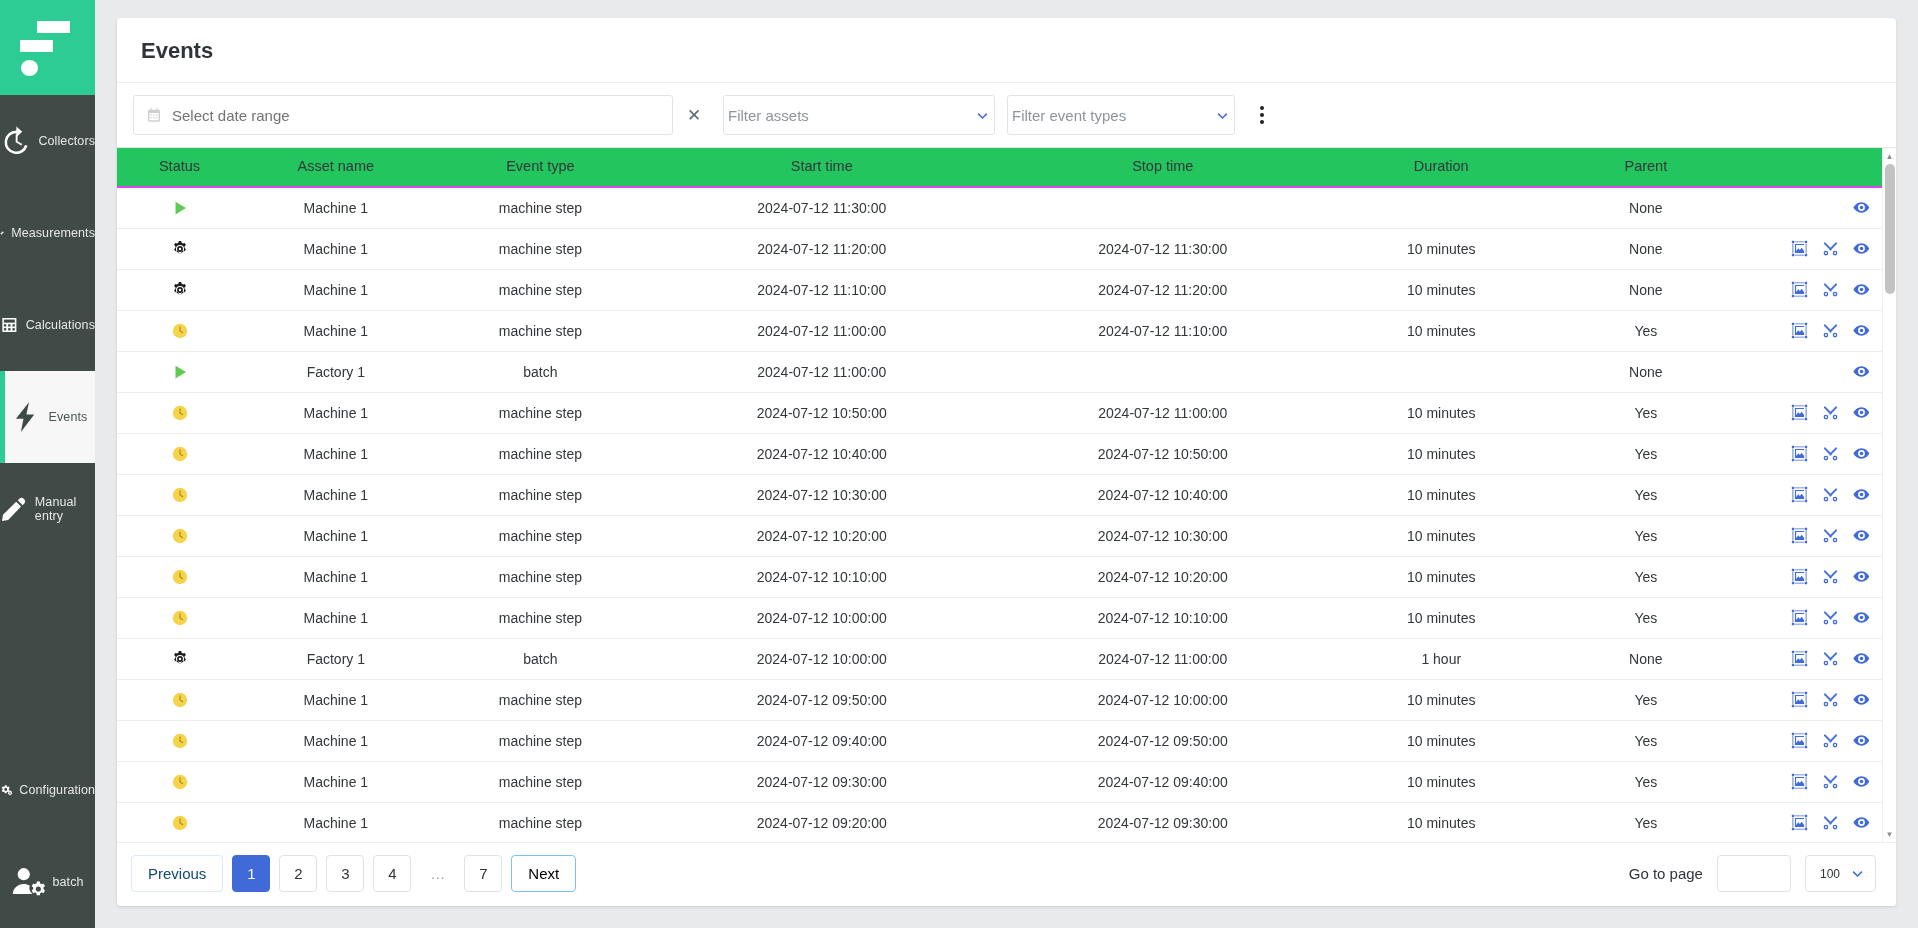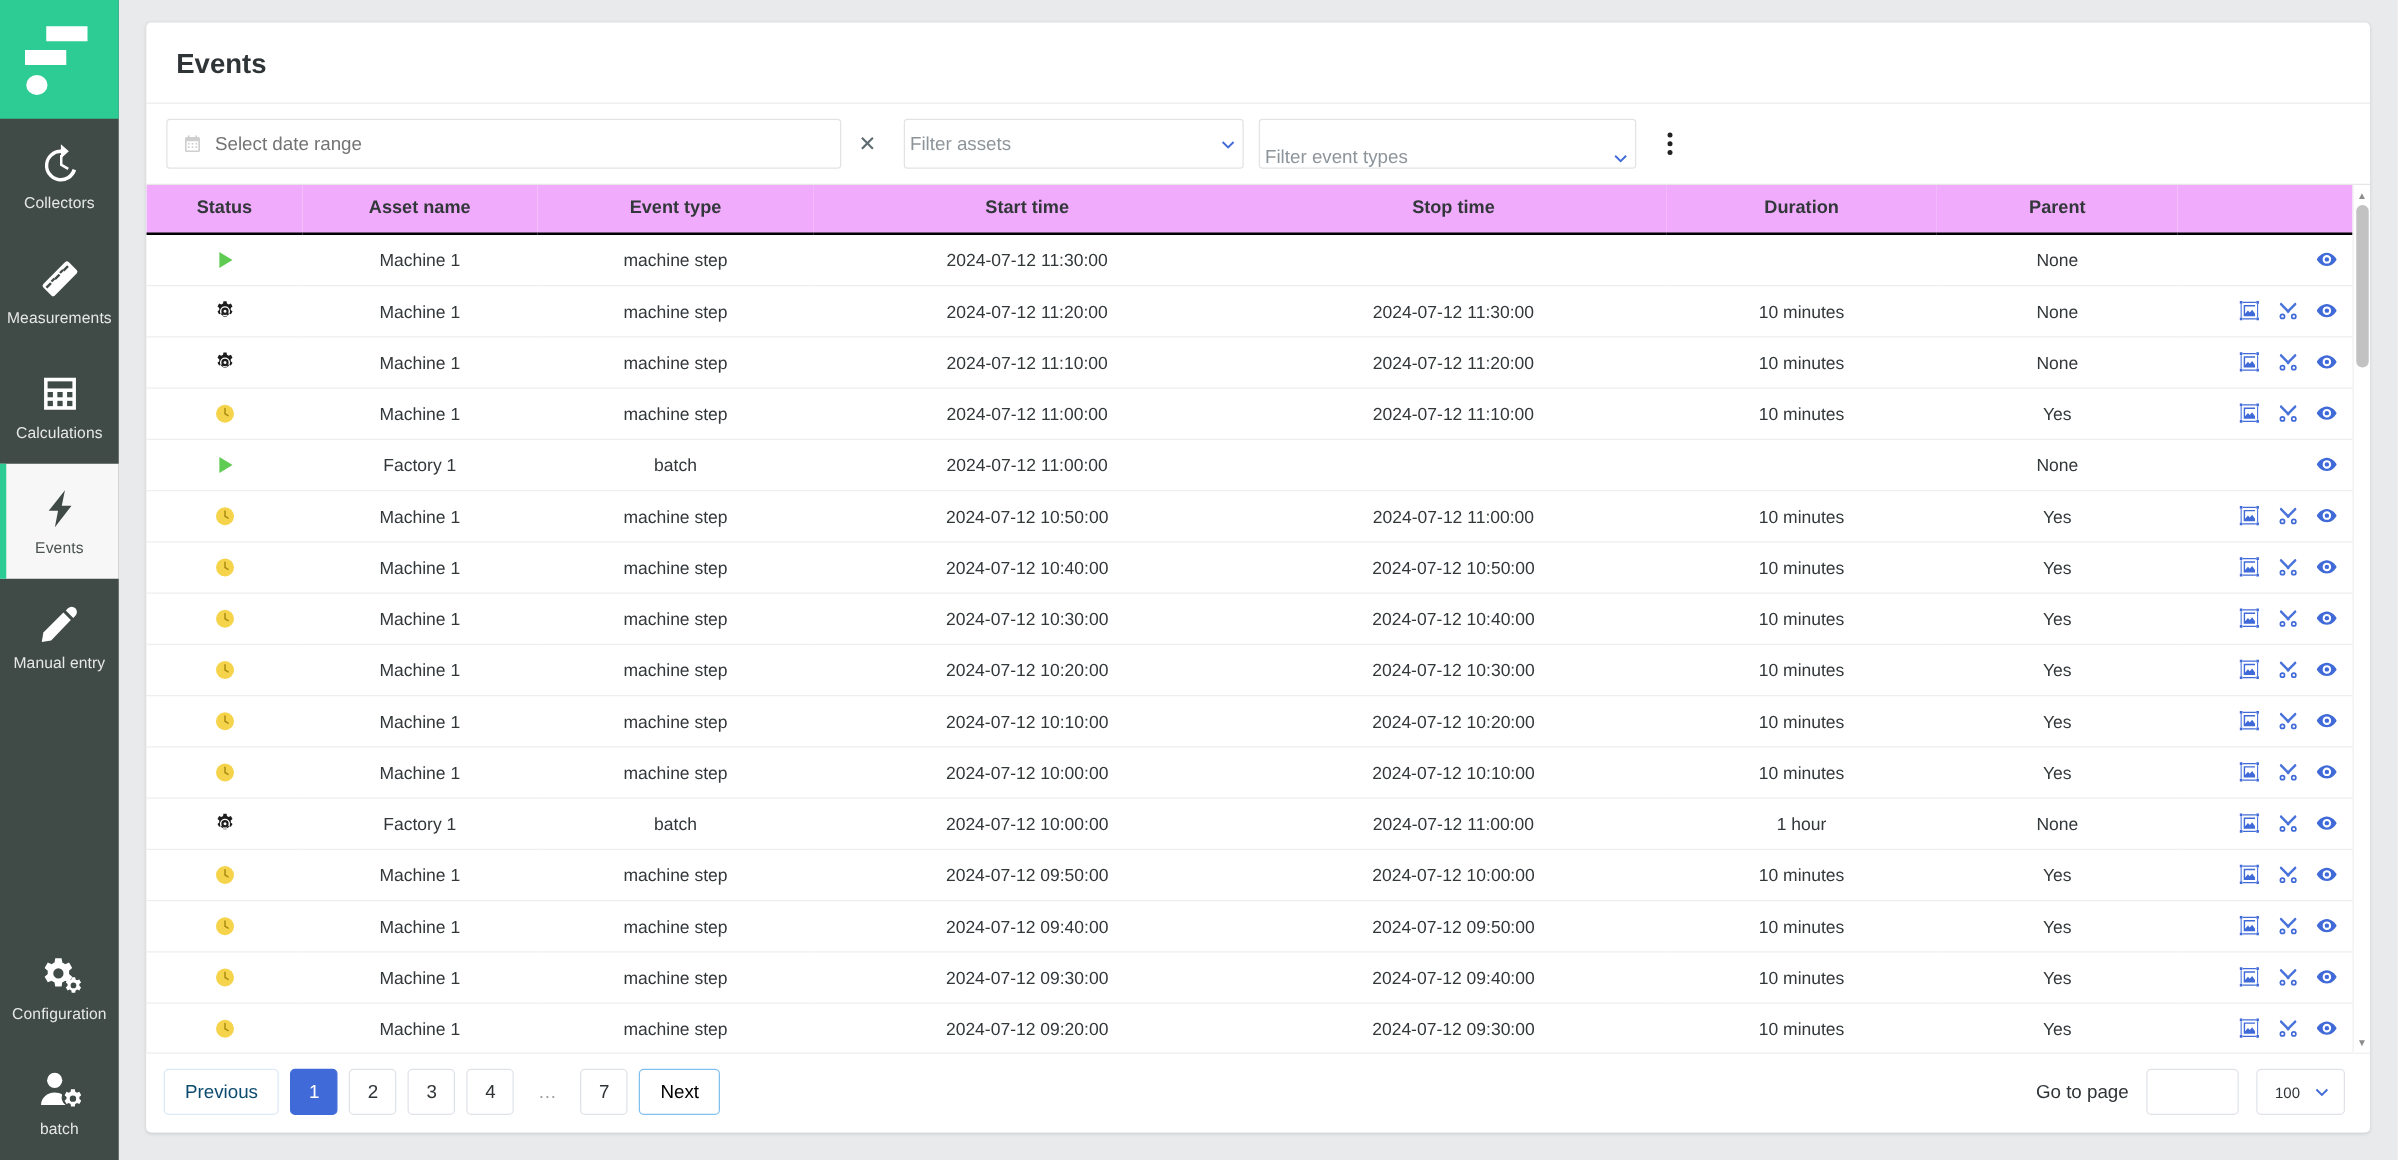--- a/index.html
+++ b/index.html
@@ -23,21 +23,21 @@
     background: #2ecc95;
     position: relative;
     flex: 0 0 95px;
   }
   .logo .bar1 { position:absolute; left:37px; top:21px; width:33px; height:12px; background:#fff; }
   .logo .bar2 { position:absolute; left:20px; top:40px; width:33px; height:12px; background:#fff; }
   .logo .dot  { position:absolute; left:21px; top:60px; width:17px; height:16px; background:#fff; border-radius:50%; }
 
   .nav-item {
     height: 92px;
-    display: flex; flex-direction: column;
+    display: flex; flex-direction: row;
     align-items: center; justify-content: center;
     gap: 7px;
     color: #fff;
     position: relative;
     cursor: pointer;
     flex: 0 0 92px;
   }
   .nav-item .ico { width: 34px; height: 34px; display:flex; align-items:center; justify-content:center; }
   .nav-item .ico svg { width: 100%; height: 100%; fill: #fff; }
   .nav-item .lbl { font-size: 12.5px; color: #e6e8e7; letter-spacing: .1px; }
@@ -94,45 +94,45 @@
     display:flex; align-items:center; justify-content:center;
     background: transparent; border: none; cursor: pointer;
     color: #5f6b72; font-size: 17px; line-height:1;
   }
   .filter-select {
     height: 40px; border: 1px solid #e3e3e3; border-radius: 3px;
     display: flex; align-items: center; justify-content: space-between;
     padding: 0 4px; background: #fff; cursor: pointer;
   }
   .fs-assets { width: 272px; margin-left: 8px; }
-  .fs-types  { width: 302px; margin-left: 12px; align-items: flex-end; }
+  .fs-types  { width: 228px; margin-left: 12px; }
   .filter-select .ph { color: #8d959b; font-size: 15px; }
   .chev { width:15px; height:15px; flex:0 0 15px; }
   .chev svg { width:100%; height:100%; stroke:#3f6ad8; fill:none; stroke-width:2.4; }
   .kebab {
     width: 34px; height: 40px; margin-left: 10px;
     display:flex; flex-direction:column; align-items:center; justify-content:center; gap:3px;
     cursor:pointer; background:transparent; border:none;
   }
   .kebab i { width:4px; height:4px; background:#222; border-radius:50%; display:block; }
 
   
   .table-scroll {
     flex: 1 1 auto;
     overflow: hidden;
     position: relative;
     display: flex; flex-direction: column;
   }
   table { width: 100%; border-collapse: collapse; table-layout: fixed; }
   thead th {
-    font-size: 14.5px; font-weight: bold; color: #32373a;
+    font-size: 14.5px; font-weight: normal; color: #32373a;
     padding: 10px 4px 12px 4px;
     text-align: center;
-    background: #f0abfc;
-    border-bottom: 2px solid #000000;
+    background: #22c55e;
+    border-bottom: 2px solid #d946ef;
   }
   tbody td {
     font-size: 14px; color: #32373a;
     padding: 0 4px;
     height: 41px;
     text-align: center;
     border-bottom: 1px solid #eeeeee;
     white-space: nowrap;
   }
   col.c-status  { width: 110px; }

